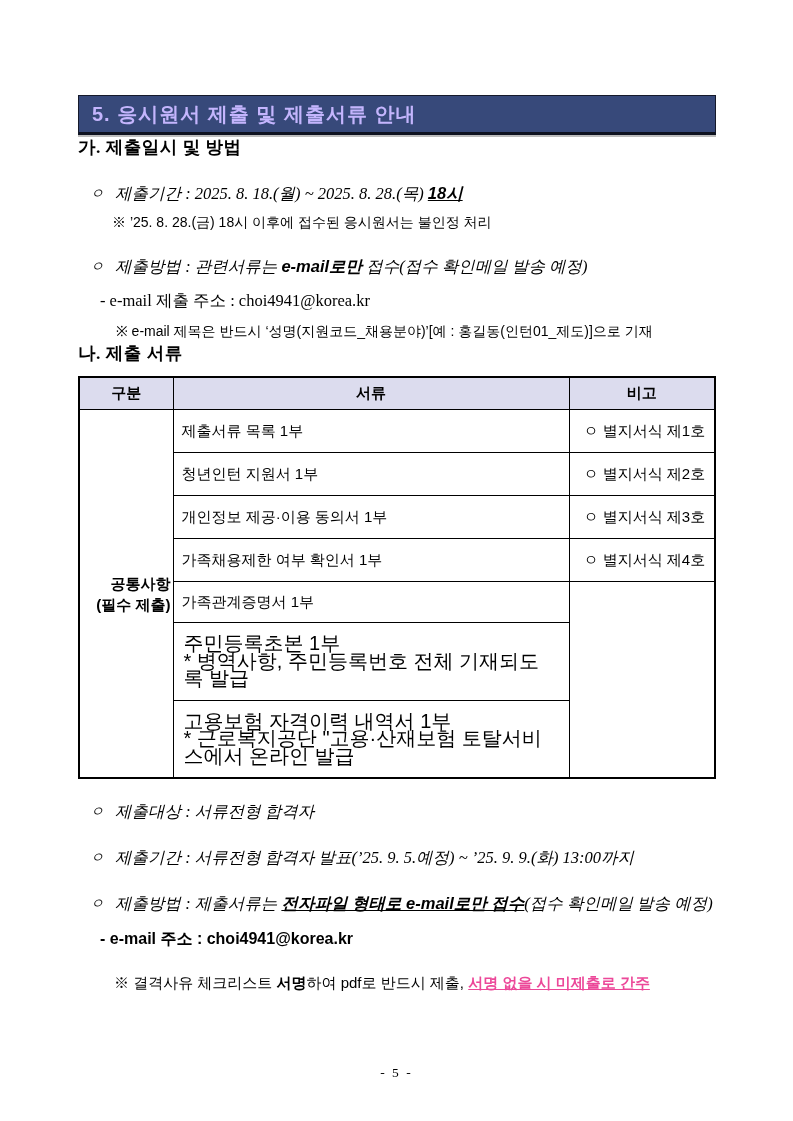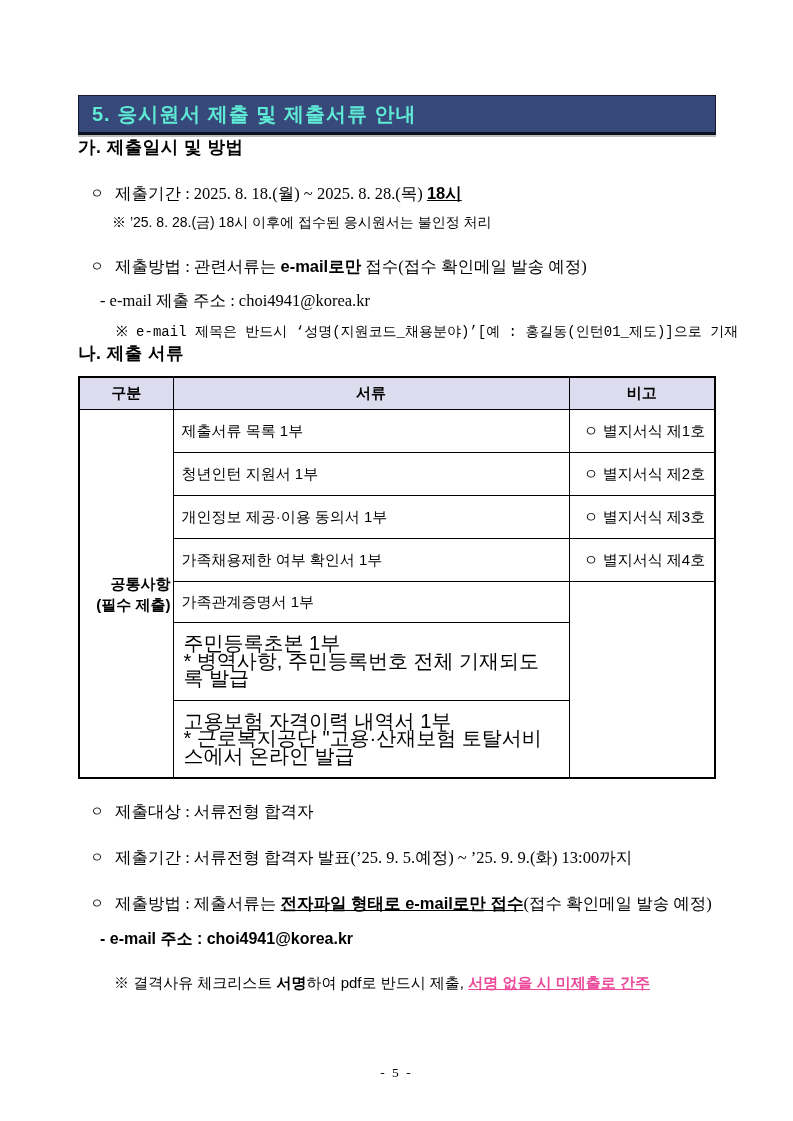--- a/index.html
+++ b/index.html
@@ -12,45 +12,46 @@
     color: #000;
     overflow: hidden;
   }
   .content { position: absolute; left: 78px; top: 95px; width: 638px; }
 
   .title-bar {
     background: #37497A;
     border: 1px solid #15192a;
     border-bottom: 3px solid #0e1220;
     box-shadow: 0 2px 0 #bcbcbc;
-    color: #5eead4;
+    color: #c4b5fd;
     font-family: "Liberation Sans", sans-serif;
     font-weight: bold;
     font-size: 20px;
     line-height: 26px;
     padding: 5px 0 5px 13px;
     letter-spacing: 1px;
   }
 
   h2.sec {
-    font-family: Liberation Sans, sans-serif;
+    font-family: Liberation Serif, serif;
     font-weight: bold;
     font-size: 17.5px;
     margin: 0;
     letter-spacing: 0.5px;
   }
   .sec-a { margin-top: 19px; }
   .sec-b { margin-top: 25px; }
   .sec-c { margin-top: 28px; }
 
   p { margin: 0; }
   .bullet-line {
     font-size: 16.5px;
     margin-left: 12px;
     white-space: nowrap;
+    font-style: italic;
   }
   .bullet { display: inline-block; margin-right: 11px; font-size: 14px; vertical-align: 1px; }
   .gap-lg { margin-top: 24px; }
   .gap-md { margin-top: 22px; }
 
   .note {
     font-family: "Liberation Sans", sans-serif;
     font-size: 14px;
     margin-top: 9px;
     margin-left: 34px;
@@ -125,21 +126,21 @@
 
     <p class="bullet-line gap-lg">
       <span class="bullet">ㅇ</span><span>제출기간 : 2025. 8. 18.(월)  ~  2025. 8. 28.(목) </span><span class="em-bold u">18시</span>
     </p>
     <p class="note">※ ’25. 8. 28.(금) 18시 이후에 접수된 응시원서는 불인정 처리</p>
 
     <p class="bullet-line gap-lg">
       <span class="bullet">ㅇ</span><span>제출방법 : 관련서류는 </span><span class="em-bold">e-mail로만</span><span> 접수(접수 확인메일 발송 예정)</span>
     </p>
     <p class="dash-line">- e-mail 제출 주소 : choi4941@korea.kr</p>
-    <p class="note" style="margin-left:38px;font-family:Liberation Mono, monospace;">※ e-mail 제목은 반드시 ‘성명(지원코드_채용분야)’[예 : 홍길동(인턴01_제도)]으로 기재</p>
+    <p class="note" style="margin-left:38px;">※ e-mail 제목은 반드시 ‘성명(지원코드_채용분야)’[예 : 홍길동(인턴01_제도)]으로 기재</p>
 
     <h2 class="sec sec-b">나. 제출 서류</h2>
 
     <table class="docs">
       <colgroup>
           <col class="c1">
           <col class="c2">
           <col class="c3">
         </colgroup>
       <thead>

